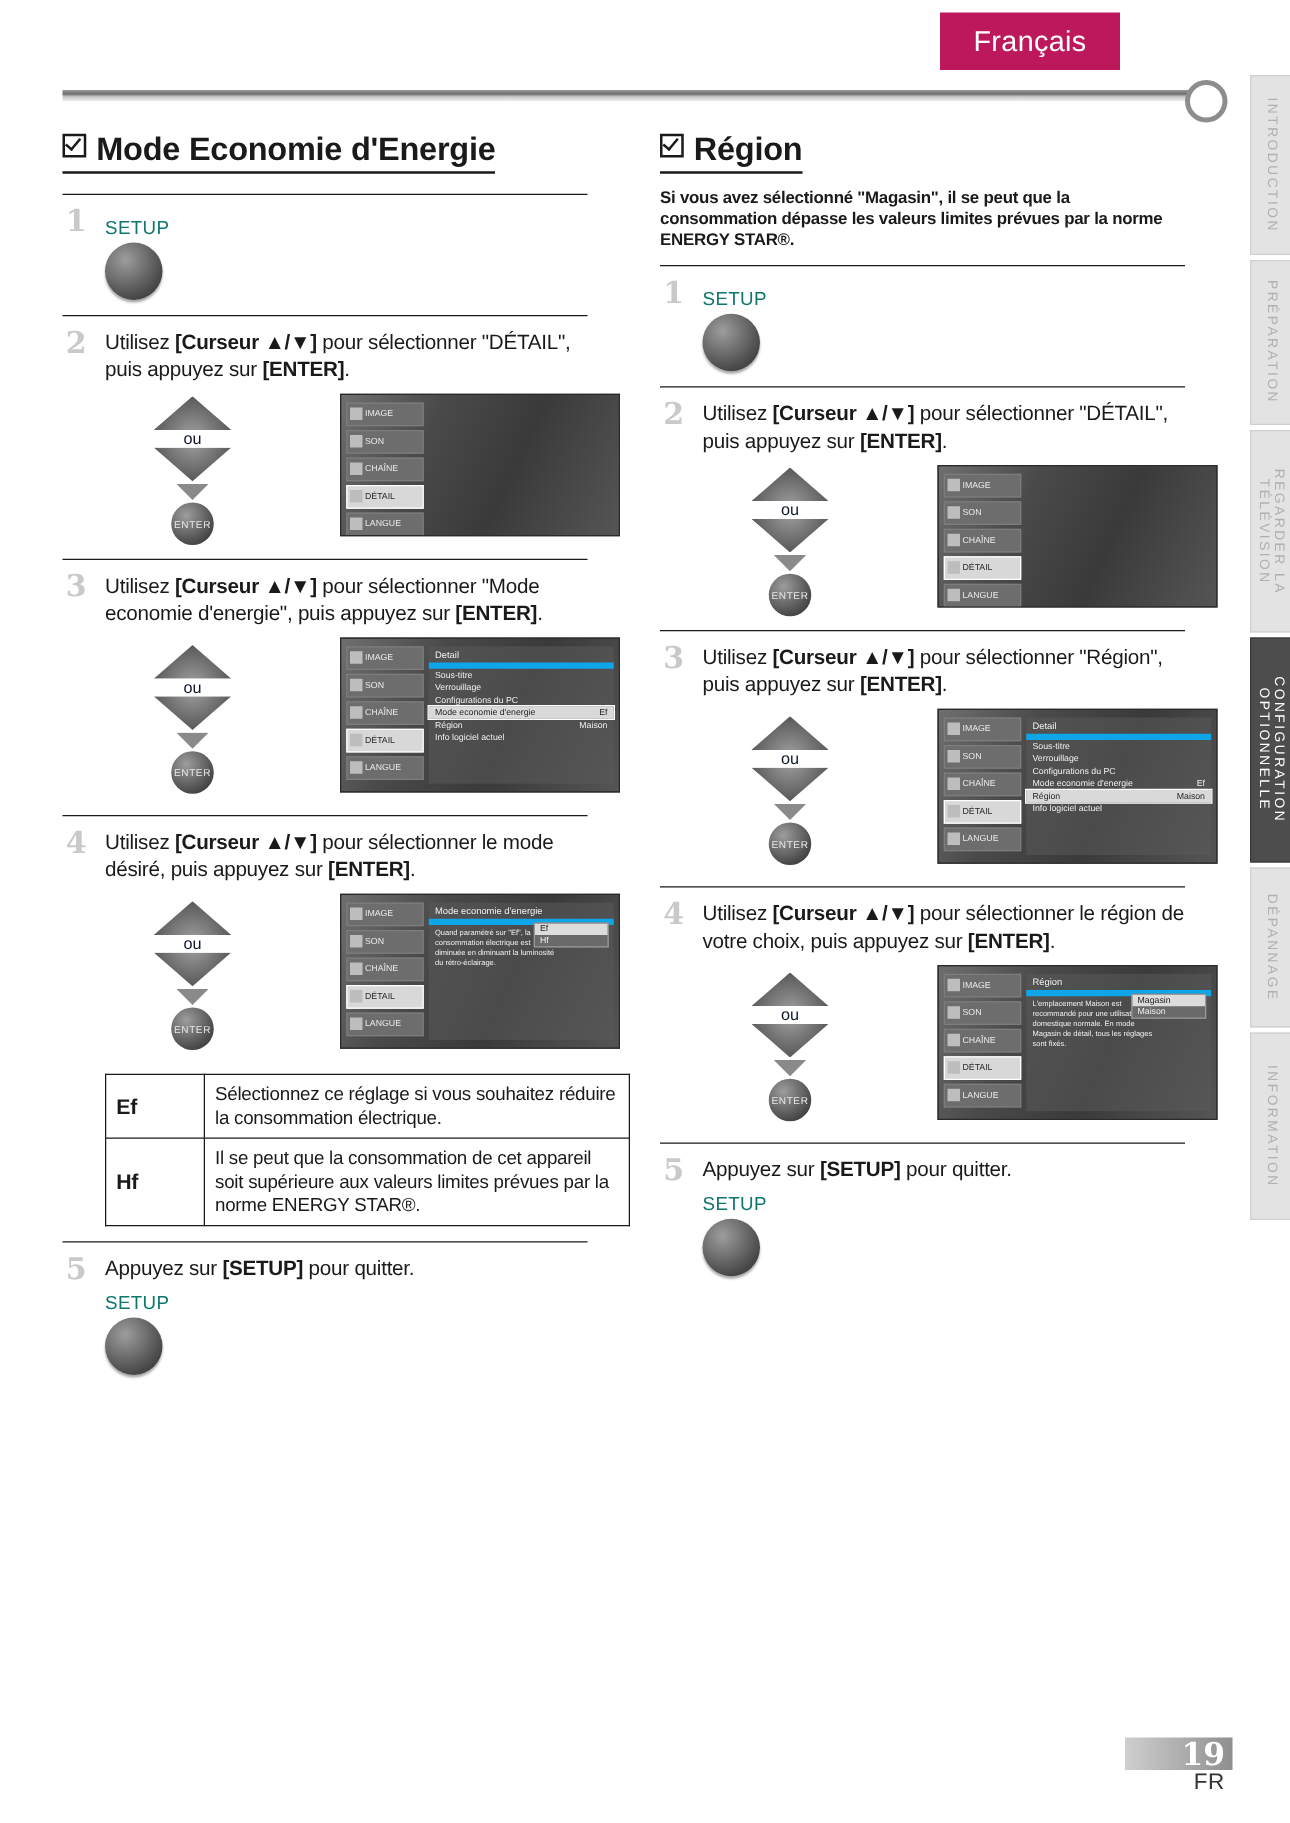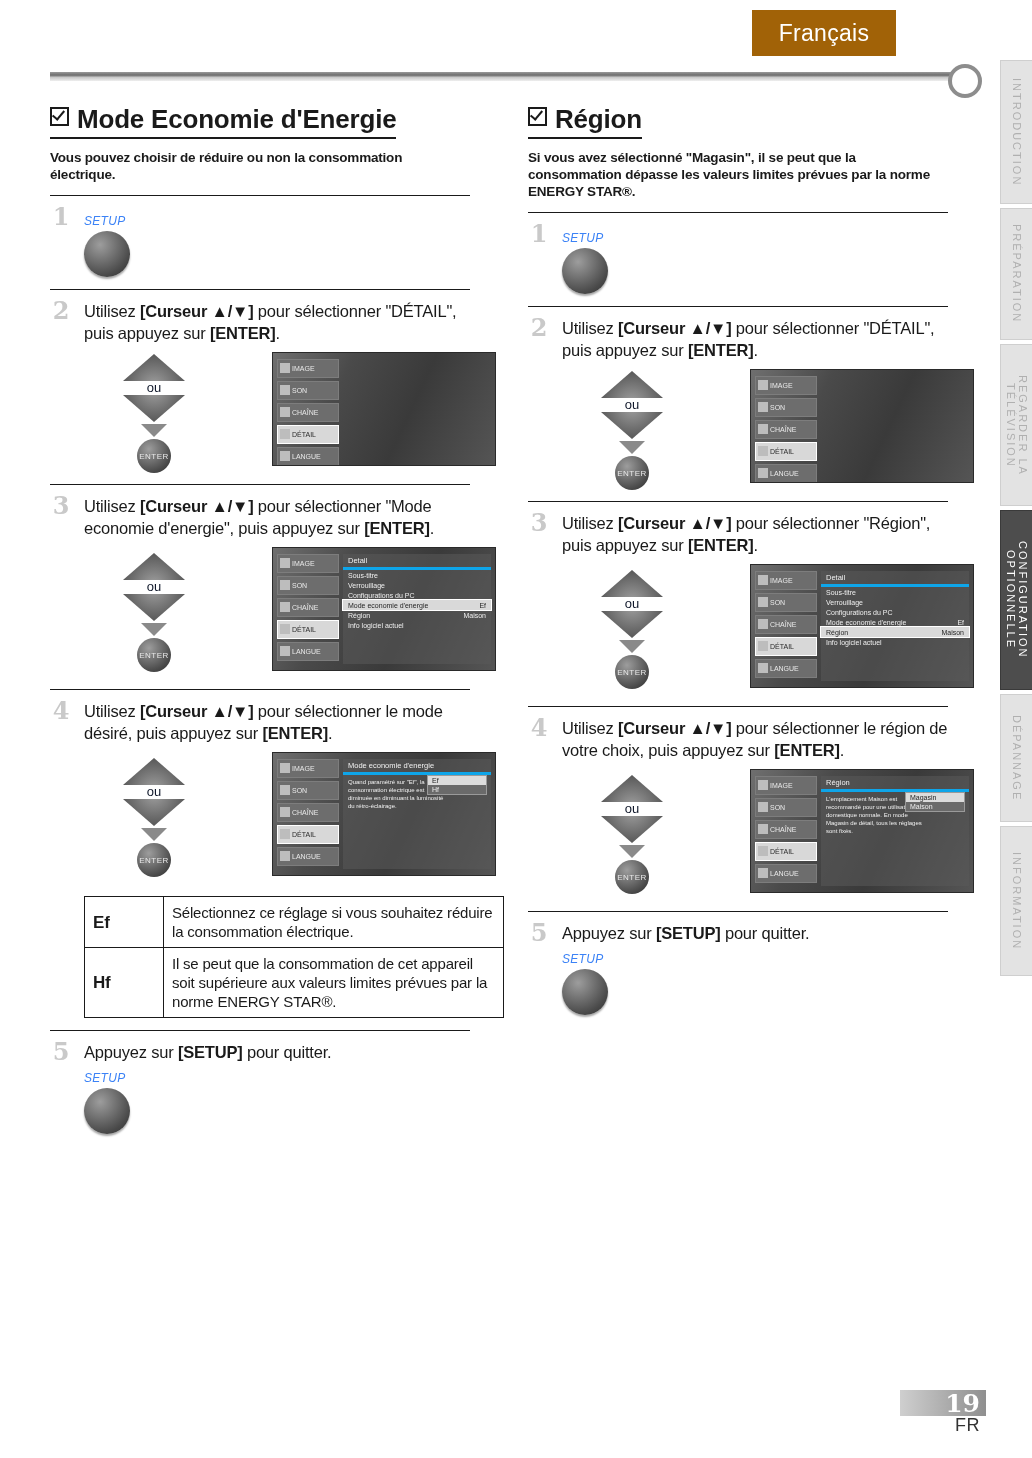--- a/index.html
+++ b/index.html
@@ -9,21 +9,21 @@
     font-family:"Liberation Sans", sans-serif;
     color:#1a1a1a;
     position:relative;
     overflow:hidden;
   }
   .page{position:absolute;inset:0;}
 
   
   .lang-tab{
     position:absolute;left:752px;top:10px;width:144px;height:46px;
-    background:#a16207;color:#ffffff;
+    background:#be185d;color:#ffffff;
     display:flex;align-items:center;justify-content:center;
     font-size:23px;letter-spacing:.3px;
   }
   .rule-top{
     position:absolute;left:50px;top:72px;width:915px;height:9px;
     background:linear-gradient(to bottom,#9a9a9a 0%,#6d6d6d 35%,#c9c9c9 60%,#efefef 100%);
   }
   .rule-knob{
     position:absolute;left:948px;top:64px;width:26px;height:26px;border-radius:50%;
     border:4px solid #8d8d8d;background:#ffffff;
@@ -77,21 +77,21 @@
     margin-left:34px;font-size:16.5px;line-height:22px;letter-spacing:-.2px;
   }
   .step-txt b{font-weight:bold;}
 
   
   .illus{margin:8px 0 6px 34px;position:relative;}
 
   .setup-btn{width:46px;height:46px;border-radius:50%;
     background:radial-gradient(circle at 35% 30%,#9d9d9d,#4a4a4a 70%,#2d2d2d 100%);
     box-shadow:0 2px 2px rgba(0,0,0,.35);}
-  .setup-label{font-size:12px;color:#3b82f6;margin-bottom:3px;letter-spacing:.3px;font-style:italic;}
+  .setup-label{font-size:15px;color:#0f766e;margin-bottom:3px;letter-spacing:.3px;}
 
   .cursor-cluster{width:96px;}
   .arrow-up,.arrow-dn{
     width:62px;height:27px;margin:0 auto;position:relative;
   }
   .arrow-up:before{
     content:"";position:absolute;inset:0;
     background:radial-gradient(circle at 50% 120%,#a0a0a0,#555 75%);
     clip-path:polygon(50% 0,100% 100%,0 100%);
   }
@@ -134,21 +134,21 @@
   .osd-menu .mi i{
     position:absolute;left:2px;top:3px;width:10px;height:10px;background:#bdbdbd;
     display:block;
   }
   .osd-menu .mi.sel{background:#d8d8d8;border-color:#ffffff;color:#2a2a2a;}
   .osd-panel{
     position:absolute;left:70px;top:6px;right:4px;bottom:6px;
     background:rgba(90,90,90,.55);
   }
   .osd-title{
-    color:#f0f0f0;font-size:7.5px;padding:2px 0 2px 5px;border-bottom:3px solid #0ea5e9;
+    color:#f0f0f0;font-size:7.5px;padding:2px 0 2px 5px;border-bottom:5px solid #0ea5e9;
   }
   .osd-row{
     display:flex;justify-content:space-between;color:#efefef;font-size:7px;
     padding:1.5px 5px;
   }
   .osd-row.sel{background:#d9d9d9;color:#1f1f1f;outline:1px solid #fff;}
   .osd-note{
     color:#f0f0f0;font-size:6px;line-height:8px;padding:3px 5px;
   }
   .osd-sub{
@@ -201,21 +201,20 @@
 OPTIONNELLE</div>
     <div class="side-tab" style="height:126px">DÉPANNAGE</div>
     <div class="side-tab" style="height:148px">INFORMATION</div>
   </div>
 
   <div class="col col-left">
 
     <h1 class="section">
       <span class="chk"></span><span>Mode Economie d'Energie</span>
     </h1>
-    <p class="lead">Vous pouvez choisir de réduire ou non la consommation électrique.</p>
 
     
     <div class="step first">
       <div class="step-num">1</div>
       <div class="illus">
         <div class="setup-label">SETUP</div>
         <div class="setup-btn"></div>
       </div>
     </div>
 

